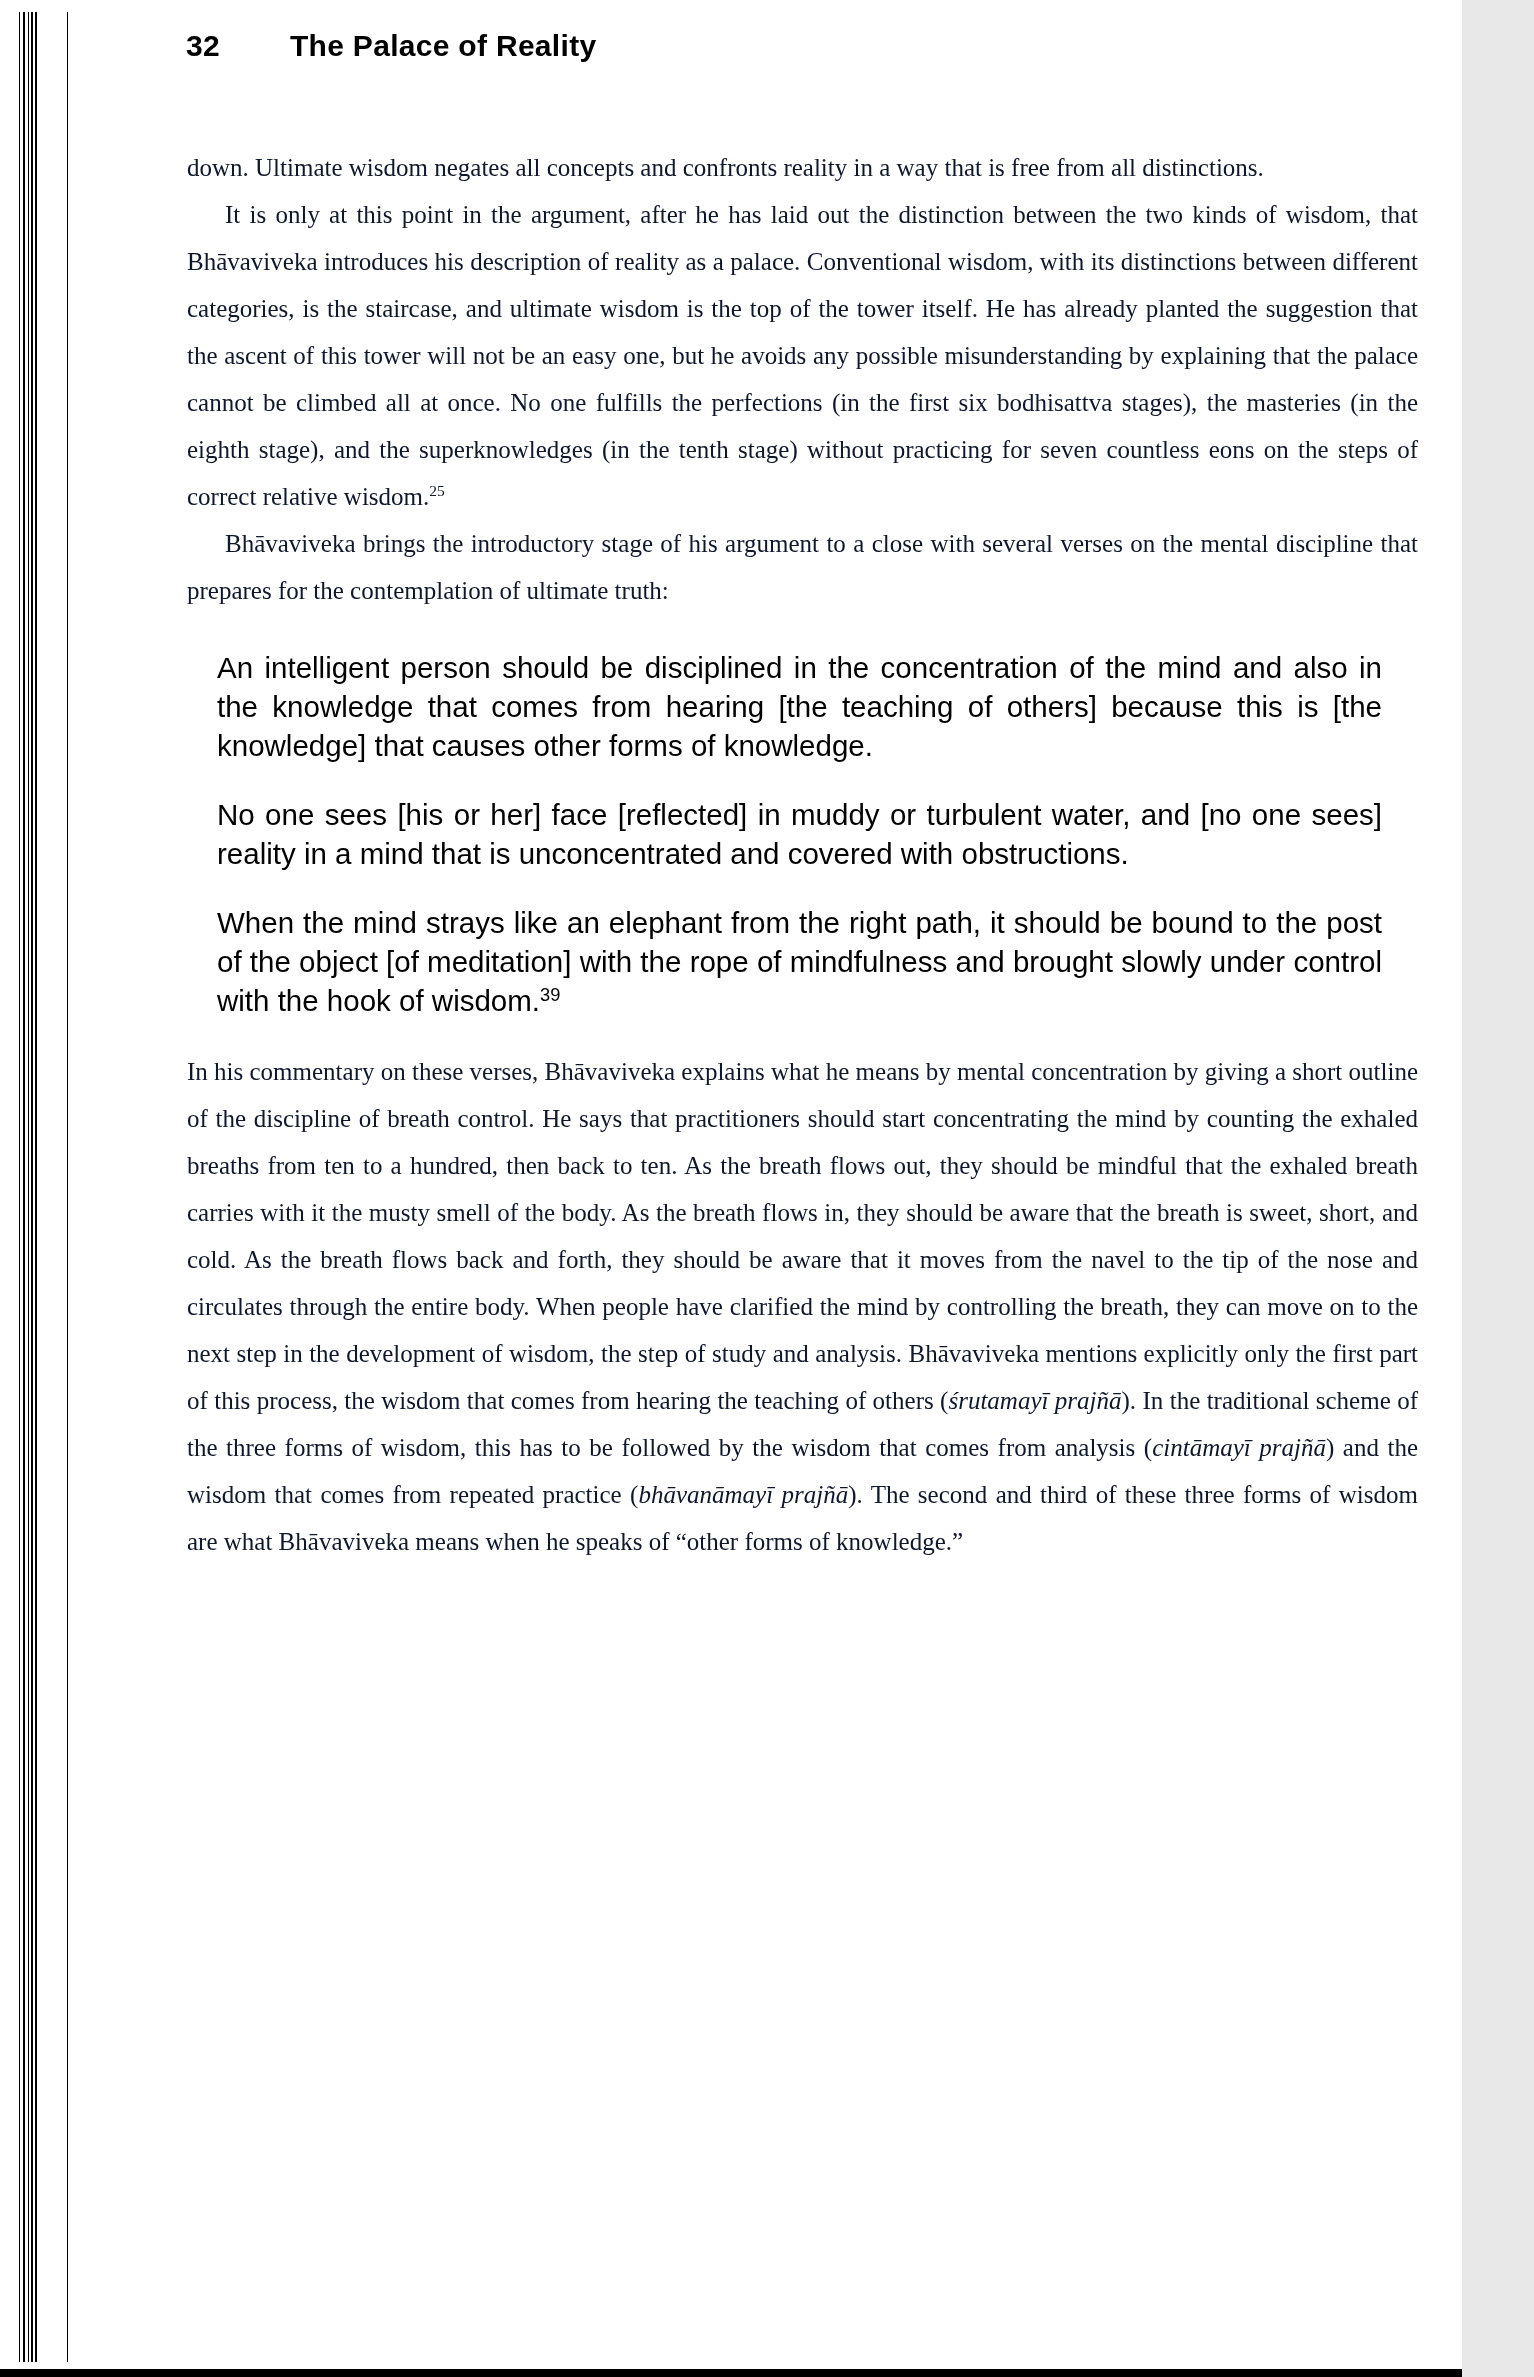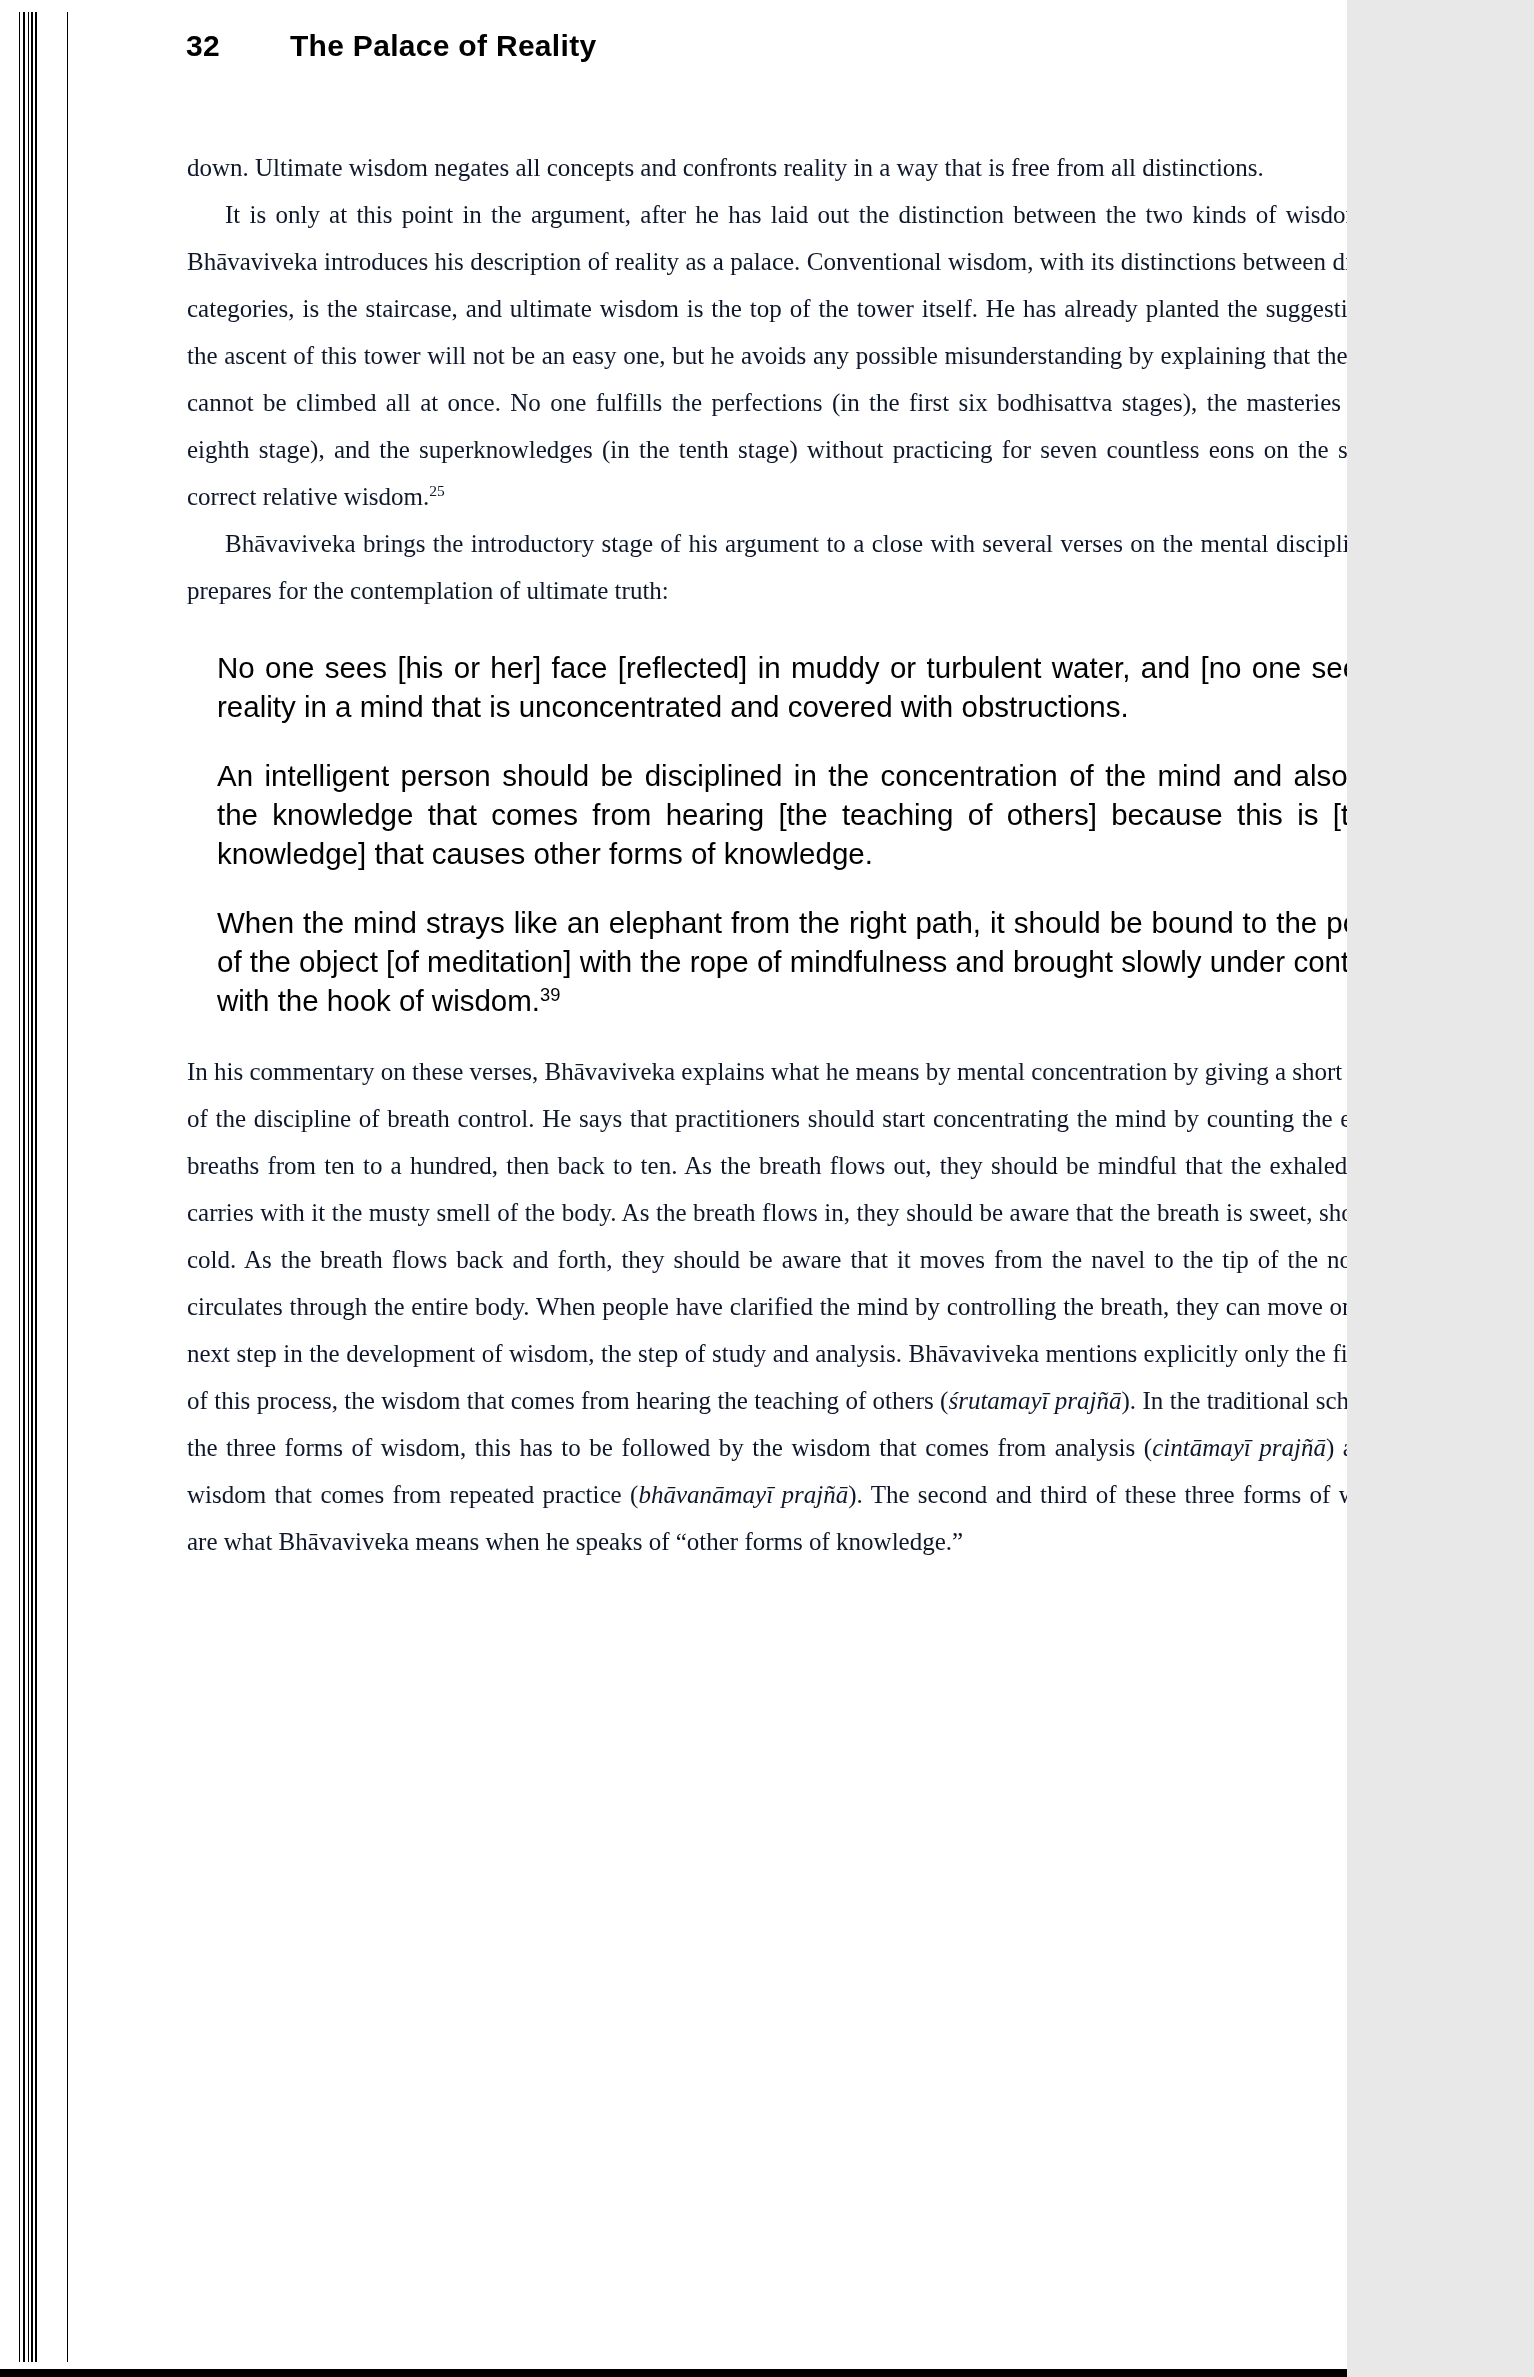--- a/index.html
+++ b/index.html
@@ -1,18 +1,18 @@
 <!DOCTYPE html>
 <html style="font-size:10.5px"><head>
 <meta charset="utf-8">
 <style>
   html, body { margin: 0; padding: 0; background: #e8e8e8; }
   .page {
     position: relative;
-    width: 1347px;
+    width: 1462px;
     height: 2377px;
     background: #ffffff;
     color: #000;
     overflow: hidden;
   }
 
   
   .scan-line {
     position: absolute;
     top: 11.8px;
@@ -103,22 +103,22 @@
 
   <div class="text-column">
 
     <p class="body"><span>down. Ultimate wisdom negates all concepts and confronts reality in a way that is free from all distinctions.</span></p>
 
     <p class="body indent"><span>It is only at this point in the argument, after he has laid out the distinction between the two kinds of wisdom, that Bhāvaviveka introduces his description of reality as a palace. Conventional wisdom, with its distinctions between different categories, is the staircase, and ultimate wisdom is the top of the tower itself. He has already planted the suggestion that the ascent of this tower will not be an easy one, but he avoids any possible misunderstanding by explaining that the palace cannot be climbed all at once. No one fulfills the perfections (in the first six bodhisattva stages), the masteries (in the eighth stage), and the superknowledges (in the tenth stage) without practicing for seven countless eons on the steps of correct relative wisdom.</span><sup class="fn">25</sup></p>
 
     <p class="body indent"><span>Bhāvaviveka brings the introductory stage of his argument to a close with several verses on the mental discipline that prepares for the contemplation of ultimate truth:</span></p>
 
     <div class="quote-block">
+      <p><span>An intelligent person should be disciplined in the concentration of the mind and also in the knowledge that comes from hearing [the teaching of others] because this is [the knowledge] that causes other forms of knowledge.</span></p>
       <p><span>No one sees [his or her] face [reflected] in muddy or turbulent water, and [no one sees] reality in a mind that is unconcentrated and covered with obstructions.</span></p>
-      <p><span>An intelligent person should be disciplined in the concentration of the mind and also in the knowledge that comes from hearing [the teaching of others] because this is [the knowledge] that causes other forms of knowledge.</span></p>
       <p><span>When the mind strays like an elephant from the right path, it should be bound to the post of the object [of meditation] with the rope of mindfulness and brought slowly under control with the hook of wisdom.</span><sup class="fn">39</sup></p>
     </div>
 
     <p class="body after-quote"><span>In his commentary on these verses, Bhāvaviveka explains what he means by mental concentration by giving a short outline of the discipline of breath control. He says that practitioners should start concentrating the mind by counting the exhaled breaths from ten to a hundred, then back to ten. As the breath flows out, they should be mindful that the exhaled breath carries with it the musty smell of the body. As the breath flows in, they should be aware that the breath is sweet, short, and cold. As the breath flows back and forth, they should be aware that it moves from the navel to the tip of the nose and circulates through the entire body. When people have clarified the mind by controlling the breath, they can move on to the next step in the development of wisdom, the step of study and analysis. Bhāvaviveka mentions explicitly only the first part of this process, the wisdom that comes from hearing the teaching of others (</span><i class="skt">śrutamayī prajñā</i><span>). In the traditional scheme of the three forms of wisdom, this has to be followed by the wisdom that comes from analysis (</span><i class="skt">cintāmayī prajñā</i><span>) and the wisdom that comes from repeated practice (</span><i class="skt">bhāvanāmayī prajñā</i><span>). The second and third of these three forms of wisdom are what Bhāvaviveka means when he speaks of “other forms of knowledge.”</span></p>
 
 
   </div>
 
 </div>
 

